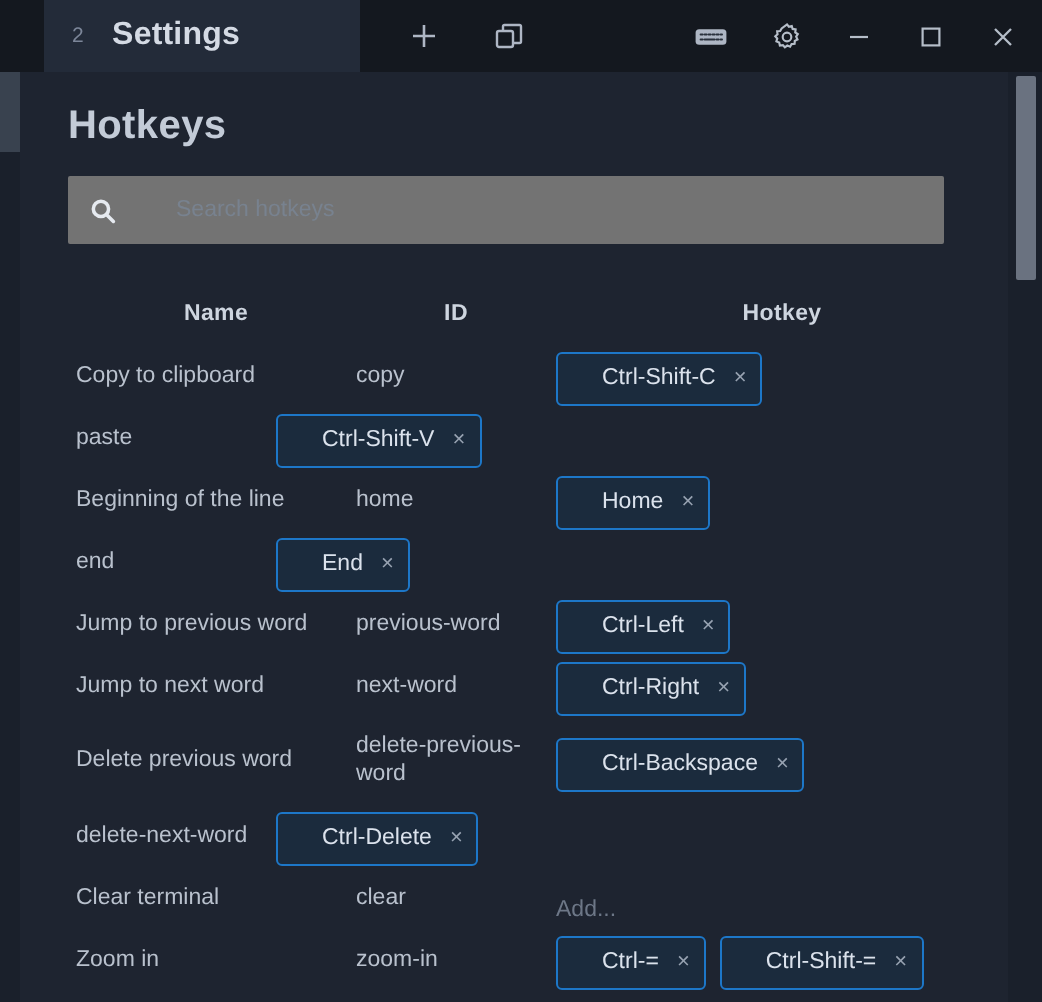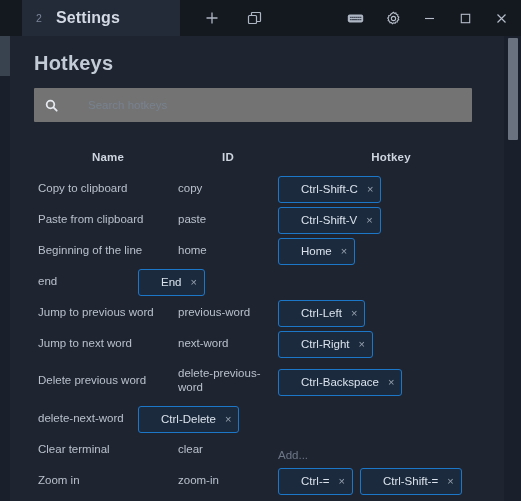--- a/index.html
+++ b/index.html
@@ -306,21 +306,20 @@
             <div class="col-name cell">Copy to clipboard</div>
             <div class="col-id cell">copy</div>
             <div class="col-hotkey">
               <span class="chip">
                 <span class="chip-label">Ctrl-Shift-C</span>
                 <span class="chip-x">×</span>
               </span>
             </div>
           </div>
           <div class="trow">
-            <div class="col-name cell">Paste from clipboard</div>
             <div class="col-id cell">paste</div>
             <div class="col-hotkey">
               <span class="chip">
                 <span class="chip-label">Ctrl-Shift-V</span>
                 <span class="chip-x">×</span>
               </span>
             </div>
           </div>
           <div class="trow">
             <div class="col-name cell">Beginning of the line</div>

